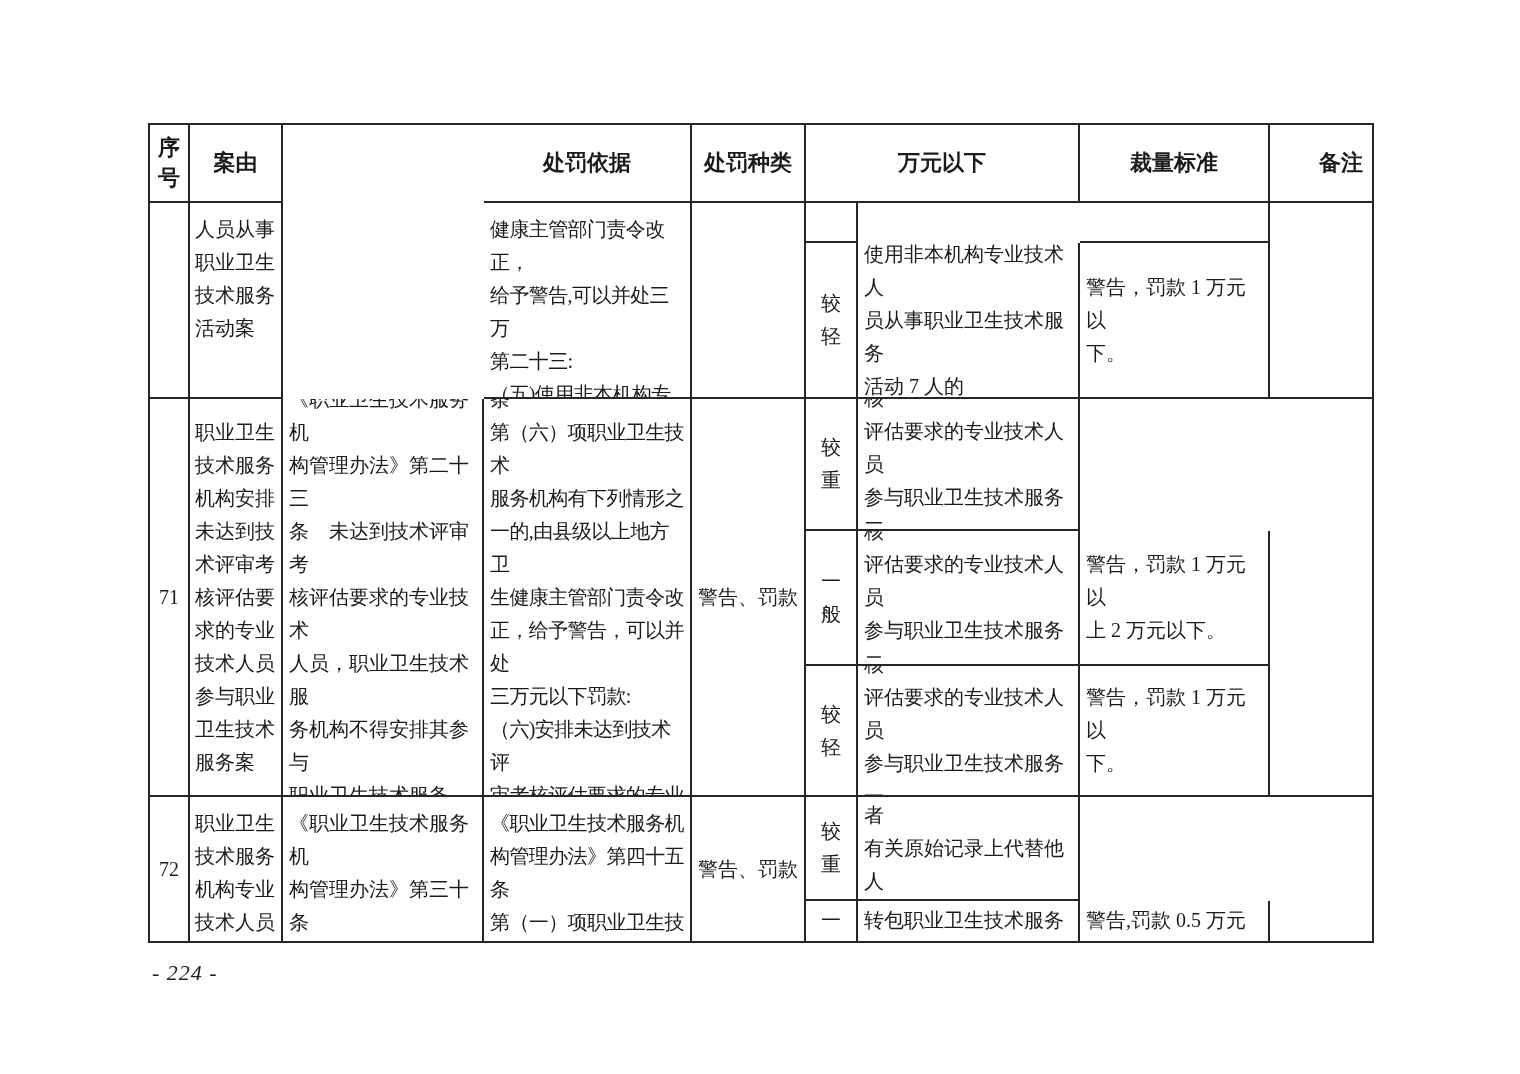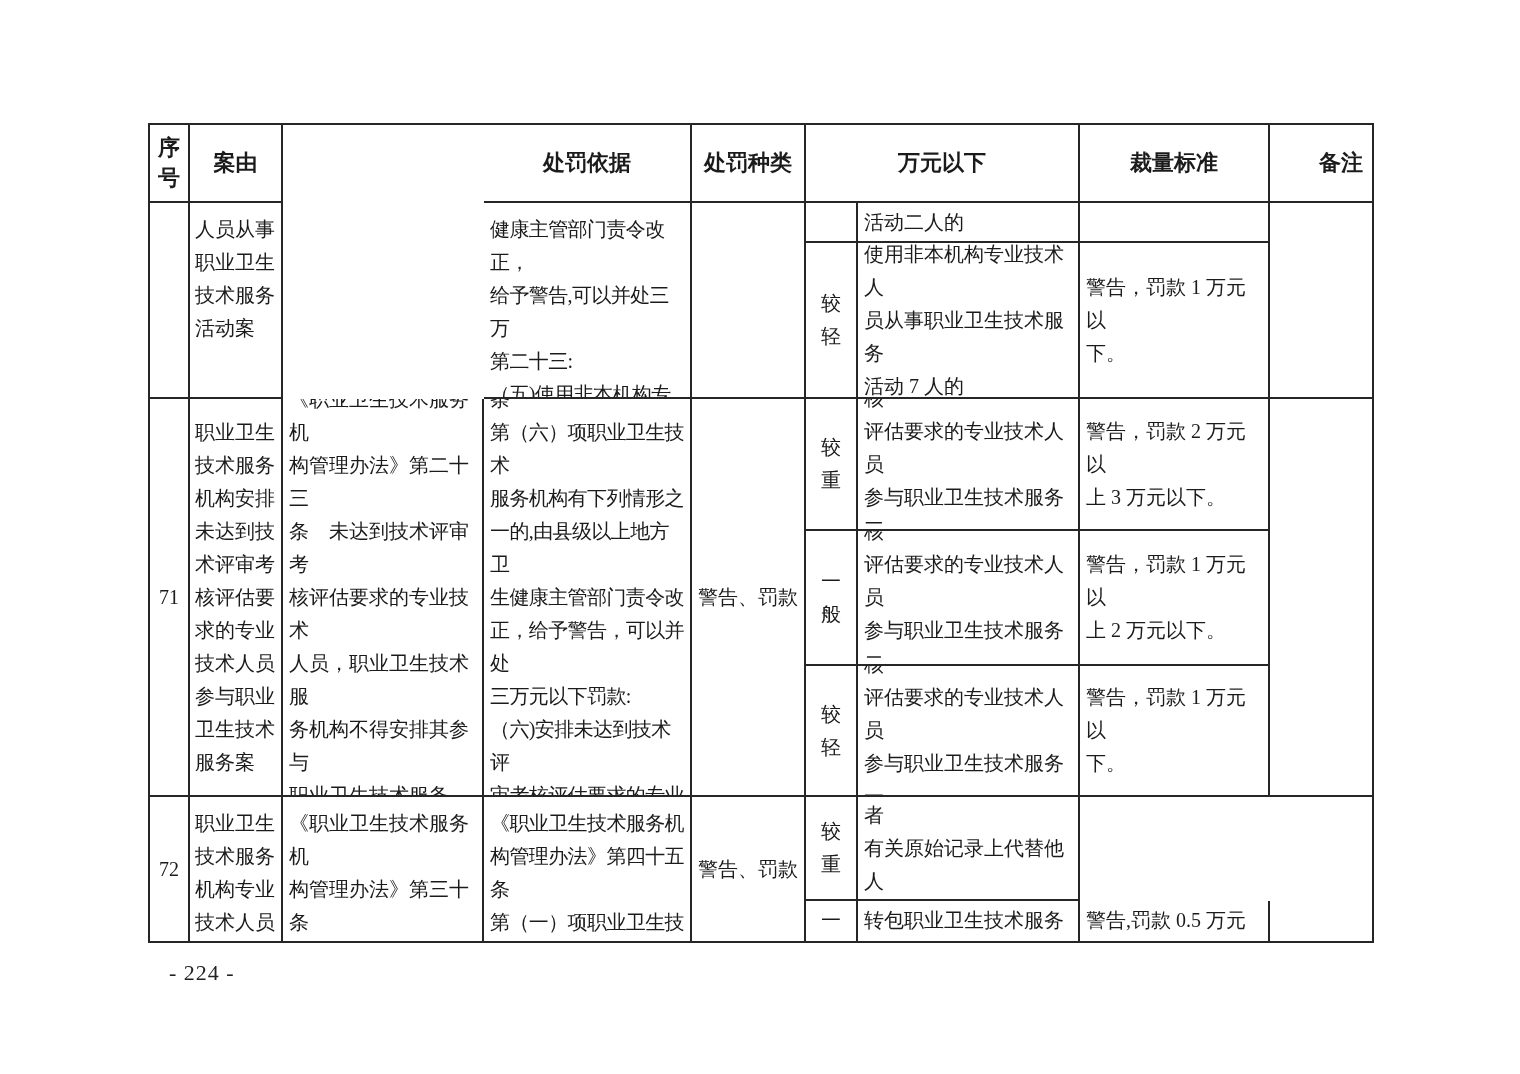--- a/index.html
+++ b/index.html
@@ -35,23 +35,24 @@
     text-align:left;
   }
   .tc{text-align:center;}
   .hd{font-weight:bold;}
   .hd .t{font-size:22px;line-height:30px;text-align:center;padding:0 2px;}
   .vtop{justify-content:flex-start;padding-top:10px;}
   .vcut{justify-content:flex-start;padding-top:3px;}
   .tight{letter-spacing:-0.6px;}
   .cause .t{padding:0 5px;}
   .footer{
-    position:absolute;left:169px;top:960px;
+    position:absolute;left:152px;top:960px;
     font-size:22px;color:#222;
     letter-spacing:1px;
+    font-style:italic;
   }
 </style>
 </head>
 <body>
 
 <div class="page">
 
   <div class="tbl">
 
     <div class="c hd" style="grid-area:1/1/2/2">
@@ -93,23 +94,20 @@
 （五)使用非本机构专业
 技术人员从事职业卫生
 技术服务活动的;</span>
       </div>
     <div class="c" style="grid-area:2/5/4/6">
       <span class="t tc"></span>
       </div>
 
     <div class="c" style="grid-area:2/6/3/7">
       <span class="t tc"></span>
-      </div>
-    <div class="c" style="grid-area:2/7/3/8">
-      <span class="t">活动二人的</span>
       </div>
     <div class="c" style="grid-area:2/8/3/9">
       <span class="t"></span>
       </div>
 
     <div class="c" style="grid-area:3/6/4/7">
       <span class="t tc">较轻</span>
       </div>
     <div class="c" style="grid-area:3/7/4/8">
       <span class="t">使用非本机构专业技术人
@@ -170,24 +168,20 @@
 
     <div class="c" style="grid-area:4/6/5/7">
       <span class="t tc">较重</span>
       </div>
     <div class="c" style="grid-area:4/7/5/8">
       <span class="t">安排未达到技术评审考核
 评估要求的专业技术人员
 参与职业卫生技术服务三
 人以上的</span>
       </div>
-    <div class="c" style="grid-area:4/8/5/9">
-      <span class="t">警告，罚款 2 万元以
-上 3 万元以下。</span>
-      </div>
 
     <div class="c" style="grid-area:5/6/6/7">
       <span class="t tc">一般</span>
       </div>
     <div class="c" style="grid-area:5/7/6/8">
       <span class="t">安排未达到技术评审考核
 评估要求的专业技术人员
 参与职业卫生技术服务二
 人的</span>
       </div>

